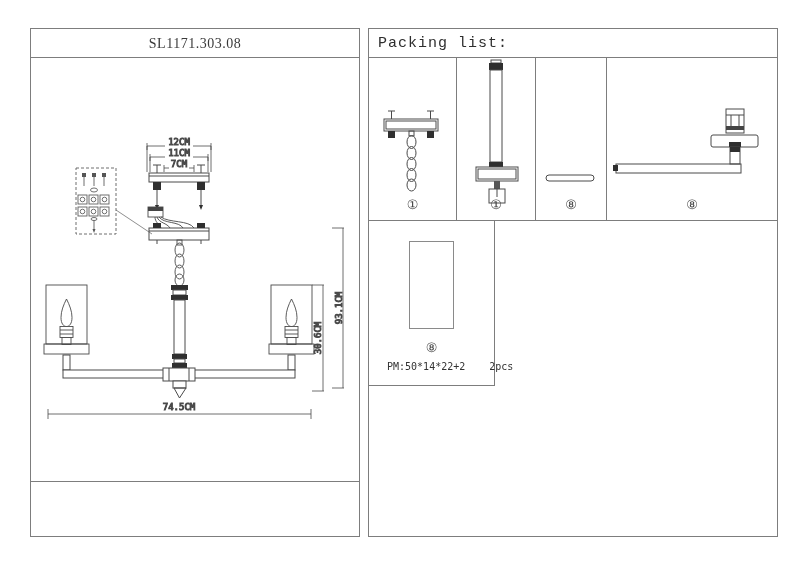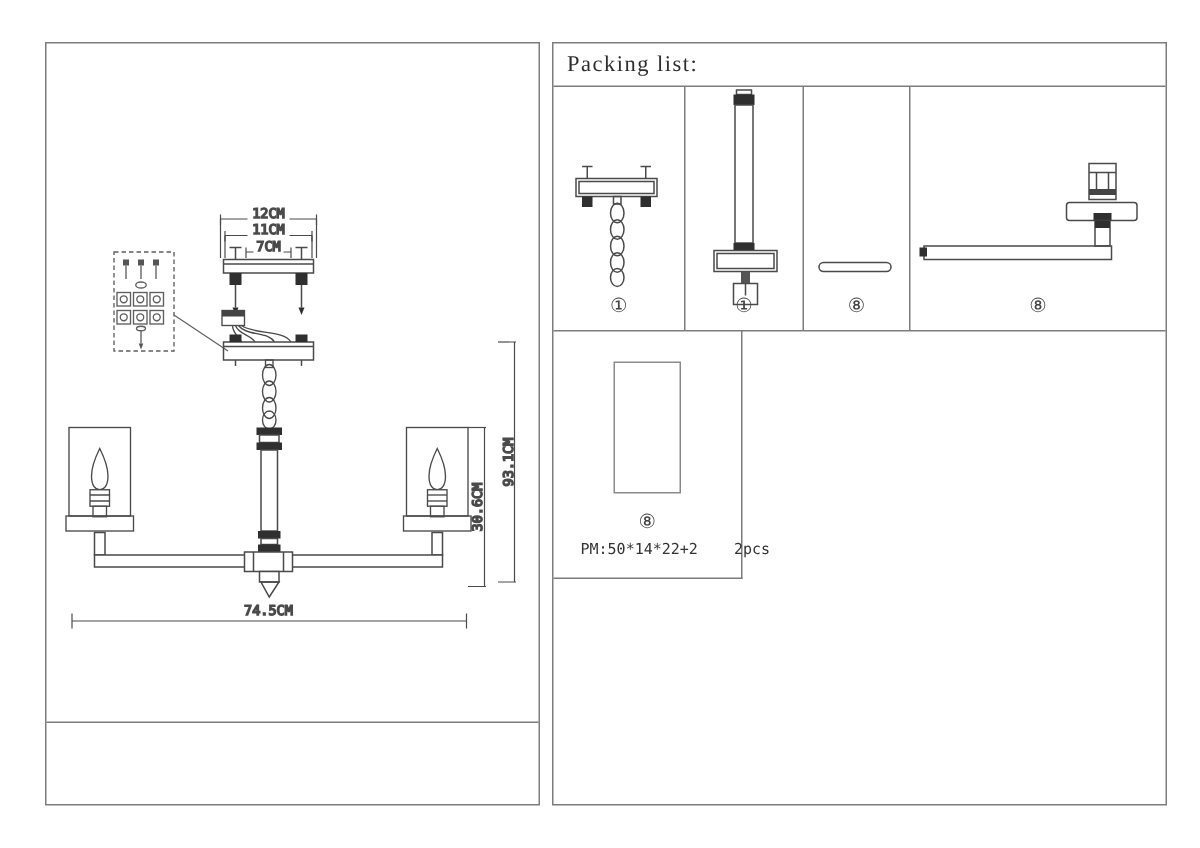--- a/index.html
+++ b/index.html
@@ -13,21 +13,21 @@
   #right-panel{left:368px;top:28px;width:410px;height:509px;}
   .panel-title{
     height:29px;line-height:29px;border-bottom:1px solid #7d7d7d;
     text-align:center;font-family:"Liberation Serif", serif;font-size:14px;
     letter-spacing:0.5px;color:#3a3a3a;box-sizing:border-box;
   }
   #left-drawing{position:absolute;left:0;top:29px;}
   .left-divider{position:absolute;left:0;right:0;top:452px;border-top:1px solid #7d7d7d;}
   .pl-header{
     height:29px;line-height:29px;border-bottom:1px solid #7d7d7d;
-    padding-left:9px;font-family:Liberation Serif, serif;font-size:15px;
+    padding-left:9px;font-family:Liberation Mono, monospace;font-size:15px;
     letter-spacing:1px;color:#2e2e2e;box-sizing:border-box;
   }
   .items-row{
     position:absolute;left:0;top:29px;width:408px;height:162px;
     display:flex;border-bottom:1px solid #7d7d7d;box-sizing:content-box;
   }
   .item-cell{position:relative;height:162px;box-sizing:border-box;}
   .item-cell.bordered{border-right:1px solid #7d7d7d;}
   .item-cell svg{position:absolute;left:0;top:0;}
   .qty-label{
@@ -44,20 +44,21 @@
   .pack-note{
     position:absolute;left:18px;top:141px;display:flex;gap:24px;
     font-size:10px;color:#333;white-space:nowrap;justify-content:space-between;
   }
   svg text{font-family:"DejaVu Sans Mono", monospace;font-size:9px;fill:#333;}
 </style>
 </head>
 <body>
 
 <div class="panel" id="left-panel">
+  <div class="panel-title">SL1171.303.08</div>
   <div class="left-divider"></div>
 
   <svg id="left-drawing" width="330" height="423" viewBox="0 0 330 423">
     <g stroke="#4a4a4a" stroke-width="1" fill="none">
 
       <g stroke-width="0.8">
         <line x1="116" y1="88" x2="180" y2="88"></line>
         <line x1="116" y1="85" x2="116" y2="92"></line>
           <line x1="180" y1="85" x2="180" y2="92"></line>
         <line x1="119" y1="99" x2="177" y2="99"></line>

